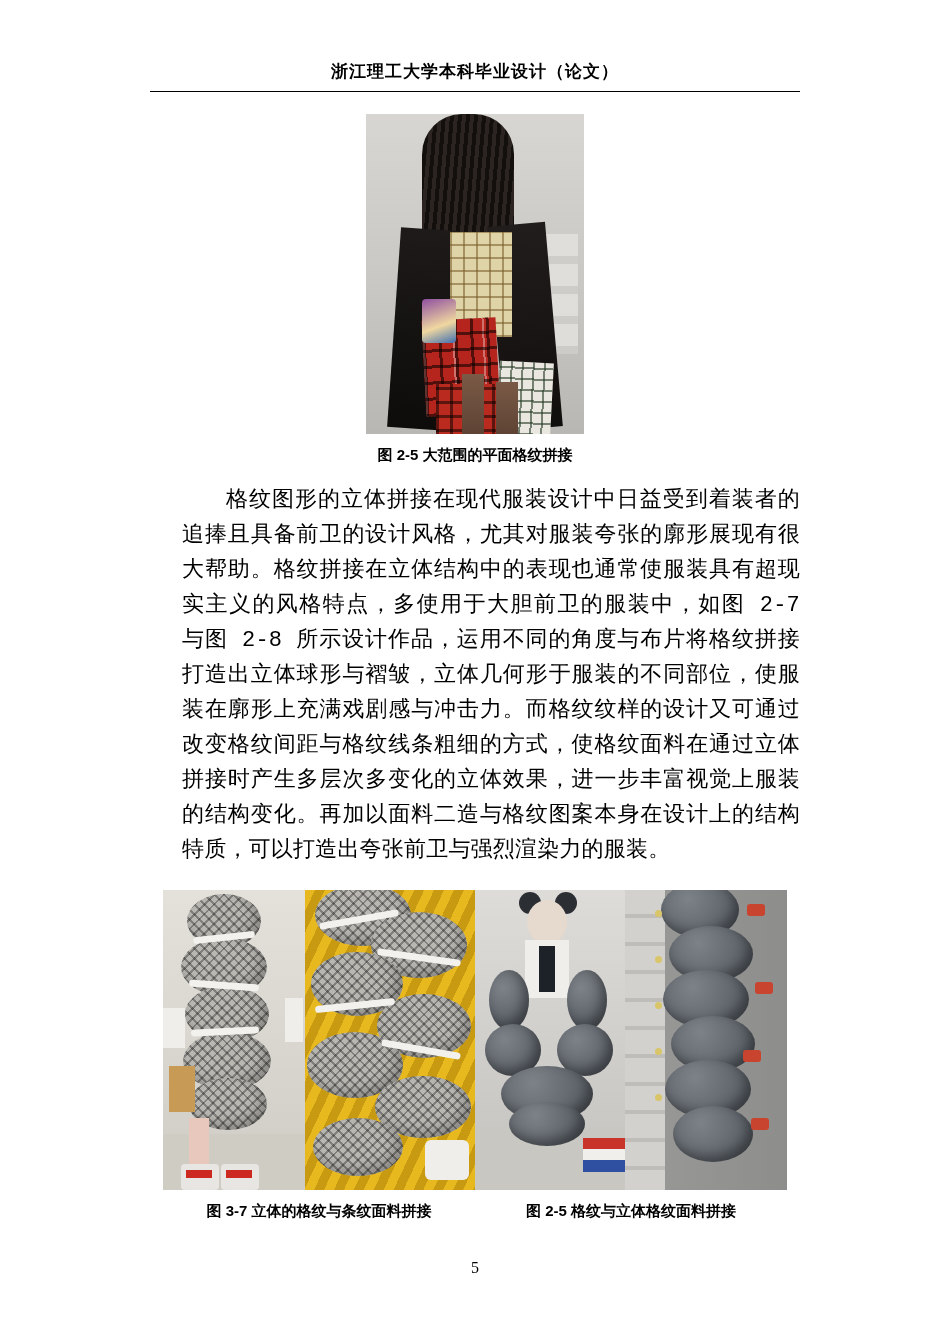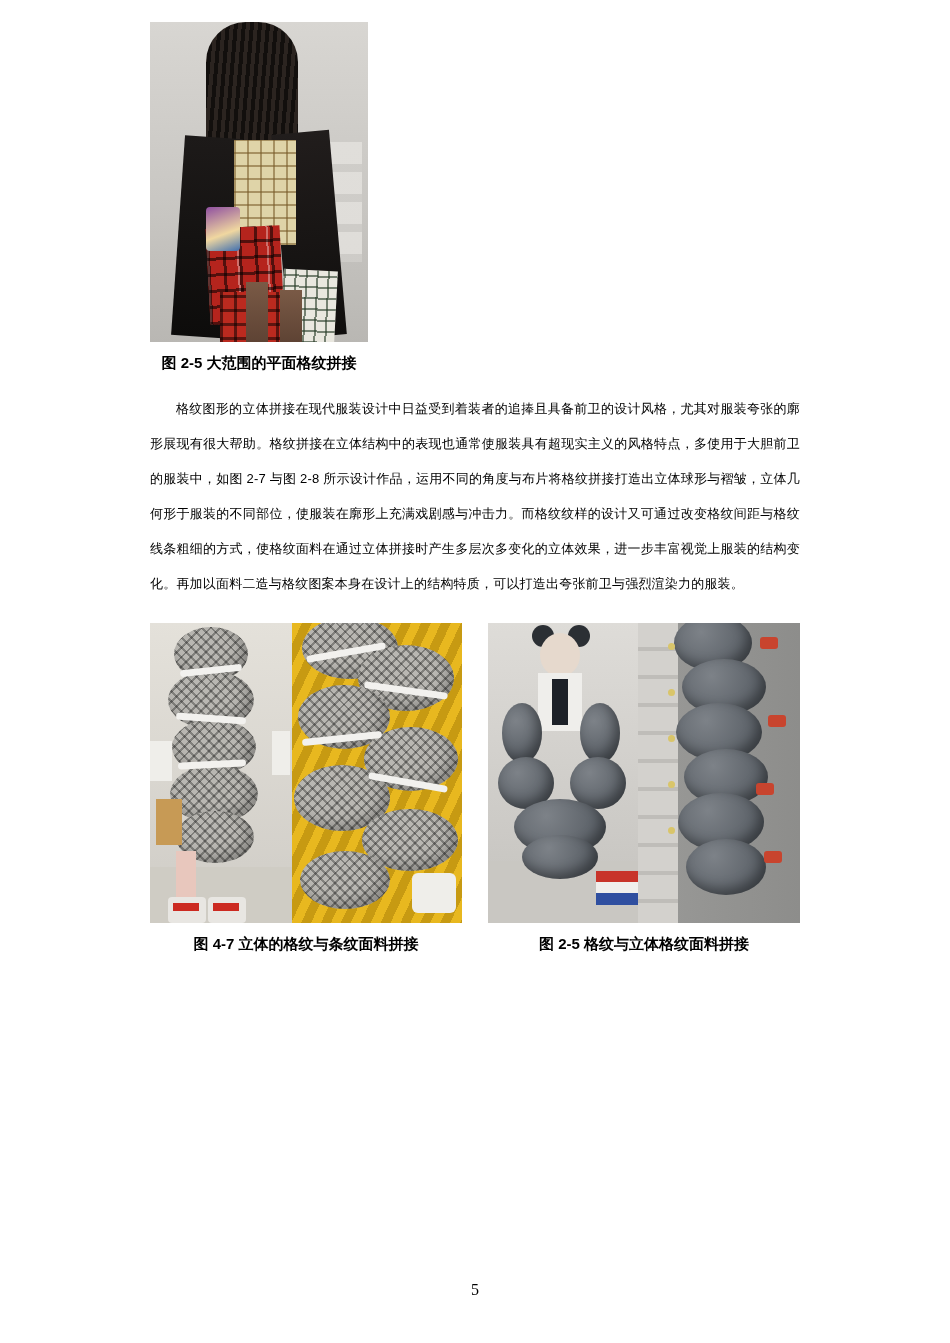--- a/index.html
+++ b/index.html
@@ -40,21 +40,21 @@
     margin-top: 9px;
     border-bottom: 1.4px solid #000;
     width: 650px;
     margin-left: auto;
     margin-right: auto;
   }
 
   
   .fig-row {
     display: flex;
-    justify-content: space-between;
+    justify-content: center;
     margin-top: 22px;
   }
   .fig-block { display: flex; flex-direction: column; align-items: center; }
   .fig-caption {
     font-family: "Liberation Sans", "DejaVu Sans", sans-serif;
     font-size: 15px;
     font-weight: bold;
     margin-top: 12px;
     text-align: center;
     white-space: nowrap;
@@ -234,45 +234,50 @@
     background: repeating-linear-gradient(180deg,#c9c7c3 0 26px,#b5b3af 26px 30px);
   }
   .f28 .btn { position:absolute; width:7px; height:7px; border-radius:50%; background:#d9c56a; }
   .f28 .lobster { position:absolute; width:18px; height:12px; background:#c8442e; border-radius:3px; }
   .f28 .flag { position:absolute; left:108px; bottom:18px; width:44px; height:34px;
       background: linear-gradient(180deg,#c8342a 0 33%, #f0efec 33% 66%, #2f4fa0 66% 100%); }
 
   
   .body-text {
     margin-top: 18px;
-    font-size: 13px;
+    font-size: 22px;
     line-height: 35px;
     text-align: justify;
     text-justify: inter-ideograph;
     text-indent: 2em;
-    font-family: Liberation Sans, sans-serif;
+    font-family: Liberation Mono, monospace;
     letter-spacing: .2px;
+    margin-left: 32px;
   }
 
   
   .footer {
     position: absolute;
     left: 0;
     right: 0;
     bottom: 66px;
     text-align: center;
     font-size: 16px;
     font-family: "Liberation Serif", serif;
   }
 </style>
 </head>
 <body>
 
 <div class="page">
 
+  <div class="header">
+    <div class="header-title">浙江理工大学本科毕业设计（论文）</div>
+    <div class="header-rule"></div>
+  </div>
 
   <div class="fig-row">
 
     <div class="fig-block">
       <div class="photo f25">
         <div class="wall-letter"></div>
         <div class="hair"></div>
         <div class="blazer-l"></div>
         <div class="blazer-r"></div>
         <div class="shirt"></div>
@@ -325,21 +330,21 @@
           <div class="blob" style="left:2px;top:142px;width:96px;height:66px;"></div>
           <div class="blob" style="left:70px;top:186px;width:96px;height:62px;"></div>
           <div class="blob" style="left:8px;top:228px;width:90px;height:58px;"></div>
           <div class="stripe-white" style="left:14px;top:26px;width:80px;transform:rotate(-10deg);"></div>
           <div class="stripe-white" style="left:72px;top:64px;width:84px;transform:rotate(8deg);"></div>
           <div class="stripe-white" style="left:10px;top:112px;width:80px;transform:rotate(-6deg);"></div>
           <div class="stripe-white" style="left:76px;top:156px;width:80px;transform:rotate(10deg);"></div>
           <div class="cuff" style="right:6px;bottom:10px;width:44px;height:40px;border-radius:6px;"></div>
         </div>
       </div>
-      <div class="fig-caption">图 4-7  立体的格纹与条纹面料拼接</div>
+      <div class="fig-caption">图 3-7  立体的格纹与条纹面料拼接</div>
     </div>
 
     <div class="fig-block">
       <div class="photo f28">
         <div class="half h1">
           <div class="runway"></div>
           <div class="ears">
             <div class="ear" style="left:0;top:0;"></div>
             <div class="ear" style="right:0;top:0;"></div>
           </div>

